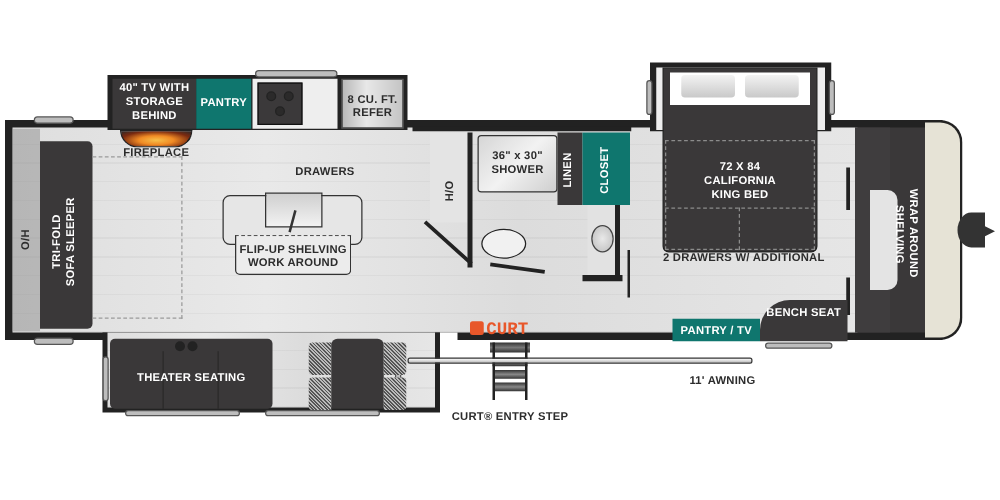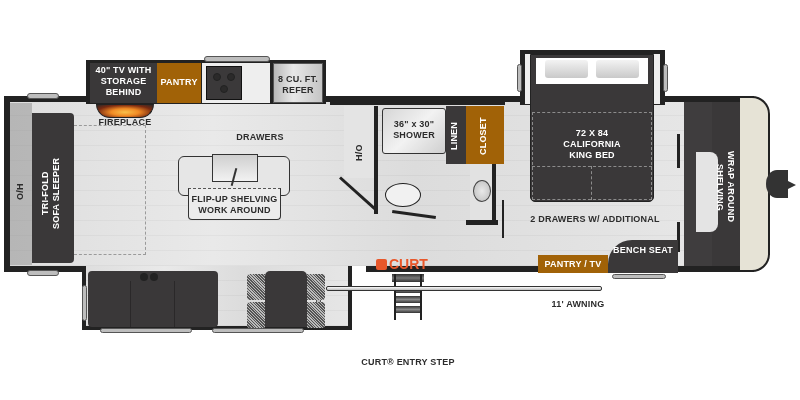--- a/index.html
+++ b/index.html
@@ -7,21 +7,21 @@
   .abs { position:absolute; box-sizing:border-box; }
   .lbl { font-family:"Liberation Sans", sans-serif; font-weight:bold; font-size:9px; line-height:11px; text-align:center; letter-spacing:0.2px; }
   .lbl-w { color:#ffffff; }
   .lbl-d { color:#2c2c2c; }
   .floor {
     background:
       repeating-linear-gradient(0deg, rgba(0,0,0,0.035) 0px, rgba(0,0,0,0.035) 1px, transparent 1px, transparent 15px),
       linear-gradient(90deg, #dedede, #e9e9e9 30%, #dcdcdc 60%, #e6e6e6);
   }
   .dark { background:#3a3839; }
-  .darker { background:#a16207; }
+  .darker { background:#0f766e; }
   .wall { background:#222; }
   .slide-rail { background:#bdbdbd; border:1px solid #555; border-radius:3px; }
   .dashed { border:1px dashed #9a9a9a; }
   .vert { writing-mode:vertical-rl; transform:rotate(180deg); }
   .vert-down { writing-mode:vertical-rl; }
 </style>
 </head>
 <body>
 
 <div class="abs wall" style="left:4px; top:96px; width:750px; height:176px; border-radius:0 0 0 0;"></div>
@@ -125,21 +125,21 @@
 <div class="abs" style="left:545px; top:60px; width:43px; height:18px; background:linear-gradient(#f3f3f3,#c9c9c9); border-radius:3px;"></div>
 <div class="abs" style="left:596px; top:60px; width:43px; height:18px; background:linear-gradient(#f3f3f3,#c9c9c9); border-radius:3px;"></div>
 <div class="abs" style="left:532px; top:112px; width:120px; height:88px; border:1px dashed #8c8c8c;"></div>
 <div class="abs" style="left:532px; top:166px; width:120px; height:0; border-top:1px dashed #8c8c8c;"></div>
 <div class="abs" style="left:591px; top:166px; width:0; height:34px; border-left:1px dashed #8c8c8c;"></div>
 <div class="abs lbl lbl-w" style="left:540px; top:128px; width:104px;">
   <div>72 X 84</div>
   <div>CALIFORNIA</div>
   <div>KING BED</div>
 </div>
-<div class="abs lbl lbl-d" style="left:520px; top:214px; width:150px;">
+<div class="abs lbl lbl-d" style="left:520px; top:201px; width:150px;">
   <div>2 DRAWERS W/ ADDITIONAL</div>
 </div>
 
 <div class="abs wall" style="left:677px; top:134px; width:3px; height:34px;"></div>
 <div class="abs wall" style="left:677px; top:222px; width:3px; height:30px;"></div>
 
 <div class="abs dark" style="left:684px; top:102px; width:56px; height:164px;">
   <div class="abs" style="left:0; top:0; width:28px; height:164px; background:#3f3d3e;"></div>
   <div class="abs" style="left:12px; top:50px; width:22px; height:80px; background:#e4e4e4; border-radius:0 8px 8px 0;"></div>
   <div class="abs vert-down lbl lbl-w" style="left:34px; top:30px; width:18px; height:110px;">WRAP AROUND SHELVING</div>
@@ -158,37 +158,38 @@
 <div class="abs slide-rail" style="left:100px; top:328px; width:92px; height:5px;"></div>
 <div class="abs slide-rail" style="left:212px; top:328px; width:92px; height:5px;"></div>
 <div class="abs slide-rail" style="left:82px; top:285px; width:5px; height:36px;"></div>
 <div class="abs slide-rail" style="left:316px; top:285px; width:5px; height:36px;"></div>
 
 <div class="abs dark" style="left:88px; top:271px; width:130px; height:56px; border-radius:4px;">
   <div class="abs" style="left:52px; top:2px; width:8px; height:8px; border-radius:50%; background:#222;"></div>
   <div class="abs" style="left:62px; top:2px; width:8px; height:8px; border-radius:50%; background:#222;"></div>
   <div class="abs" style="left:42px; top:10px; width:1px; height:46px; background:#2a2829;"></div>
   <div class="abs" style="left:86px; top:10px; width:1px; height:46px; background:#2a2829;"></div>
+  <div class="abs lbl lbl-w" style="left:0; top:26px; width:130px;">THEATER SEATING</div>
 </div>
 
 <div class="abs" style="left:247px; top:274px; width:18px; height:26px; background:repeating-linear-gradient(45deg,#555 0 1px,#bbb 1px 2px); border-radius:3px 0 0 3px;"></div>
 <div class="abs" style="left:247px; top:302px; width:18px; height:26px; background:repeating-linear-gradient(45deg,#555 0 1px,#bbb 1px 2px); border-radius:3px 0 0 3px;"></div>
 <div class="abs dark" style="left:265px; top:271px; width:42px; height:56px; border-radius:5px 5px 0 0;"></div>
 <div class="abs" style="left:307px; top:274px; width:18px; height:26px; background:repeating-linear-gradient(45deg,#555 0 1px,#bbb 1px 2px); border-radius:0 3px 3px 0;"></div>
 <div class="abs" style="left:307px; top:302px; width:18px; height:26px; background:repeating-linear-gradient(45deg,#555 0 1px,#bbb 1px 2px); border-radius:0 3px 3px 0;"></div>
 
 <div class="abs" style="left:352px; top:266px; width:14px; height:6px; background:#ffffff;"></div>
-<div class="abs" style="left:376px; top:256px; width:62px; height:16px; font-family:Liberation Sans, sans-serif; font-weight:bold; font-size:14px; color:#e8572a; line-height:16px;">
+<div class="abs" style="left:376px; top:256px; width:62px; height:16px; font-family:Liberation Mono, monospace; font-weight:bold; font-size:14px; color:#e8572a; line-height:16px;">
   <span style="display:inline-block; width:11px; height:11px; background:#e8572a; border-radius:2px; vertical-align:-1px; margin-right:2px;"></span><span>CURT</span>
 </div>
 
 <div class="abs" style="left:390px; top:274px; width:36px; height:46px;">
   <div class="abs" style="left:2px; top:0; width:32px; height:8px; background:linear-gradient(#333,#777,#333);"></div>
   <div class="abs" style="left:4px; top:12px; width:28px; height:7px; background:linear-gradient(#333,#888,#333);"></div>
   <div class="abs" style="left:5px; top:22px; width:26px; height:7px; background:linear-gradient(#333,#888,#333);"></div>
   <div class="abs" style="left:6px; top:32px; width:24px; height:7px; background:linear-gradient(#333,#888,#333);"></div>
   <div class="abs" style="left:4px; top:0; width:2px; height:46px; background:#222;"></div>
   <div class="abs" style="left:30px; top:0; width:2px; height:46px; background:#222;"></div>
 </div>
-<div class="abs lbl lbl-d" style="left:358px; top:328px; width:100px;margin-top:29px;">CURT® ENTRY STEP</div>
+<div class="abs lbl lbl-d" style="left:358px; top:328px; width:100px;">CURT® ENTRY STEP</div>
 
 <div class="abs" style="left:326px; top:286px; width:276px; height:5px; background:linear-gradient(#fafafa,#bdbdbd); border:1px solid #333; border-radius:2px;"></div>
 <div class="abs lbl lbl-d" style="left:548px; top:299px; width:60px;">11' AWNING</div>
 
 </body></html>

